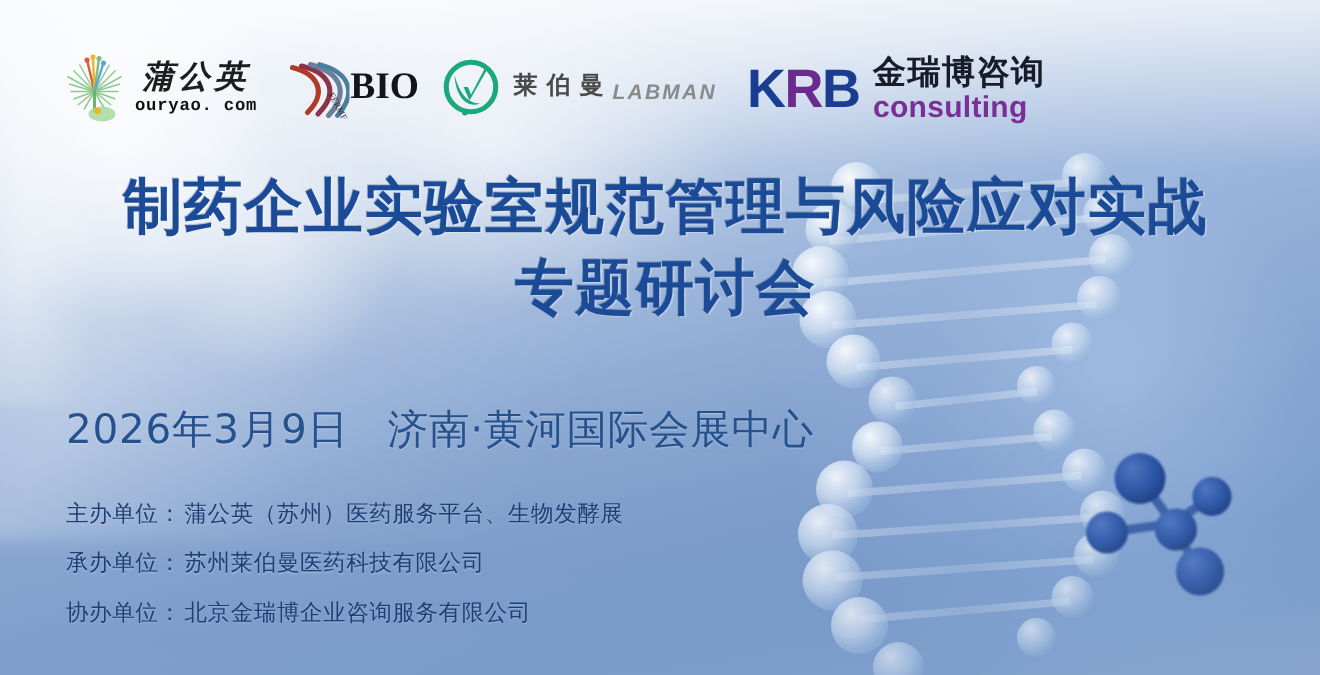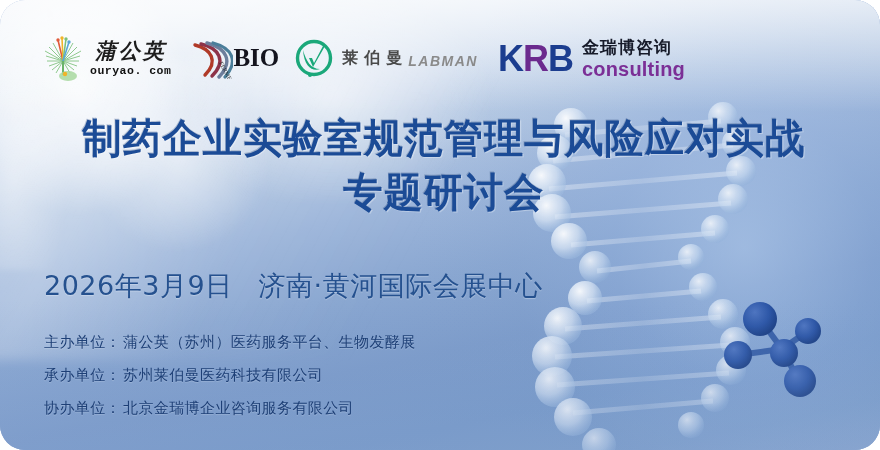--- a/index.html
+++ b/index.html
@@ -6,21 +6,20 @@
   html,body{ background:#fff; }
   body{
     font-family:"Liberation Sans","DejaVu Sans",sans-serif;
   }
 
   #poster{
     position:relative;
     width:880px; height:450px;
     overflow:hidden;
     background:#7e9ccc;
-    border-radius:25px;
   }
 
   
   .bg-base{
     position:absolute; inset:0;
     background:
       linear-gradient(168deg,
         #f2f5fa 0%,
         #eef3f9 8%,
         #e3ebf5 15%,
@@ -133,21 +132,21 @@
   .lg-krb{ gap:9px; }
   .lg-krb .krb{
     font-family:"Liberation Sans","DejaVu Sans",sans-serif;
     font-size:36px; font-weight:700; letter-spacing:-1px; line-height:1;
   }
   .lg-krb .krb .k{ color:#1b3d8f; }
   .lg-krb .krb .r{ color:#6b2a8e; }
   .lg-krb .krb .b{ color:#1b3d8f; }
   .lg-krb .wordwrap{ display:flex; flex-direction:column; line-height:1; }
   .lg-krb .cn{
-    font-size:17px; font-weight:700; color:#171b2a; letter-spacing:1px;
+    font-size:22px; font-weight:700; color:#171b2a; letter-spacing:1px;
   }
   .lg-krb .en{
     font-size:20px; font-weight:700; color:#7b2f96; letter-spacing:.2px;
     margin-top:3px;
   }
 
   
   .headline{
     position:absolute; left:42px; top:112px; width:820px;text-align:center;
   }

